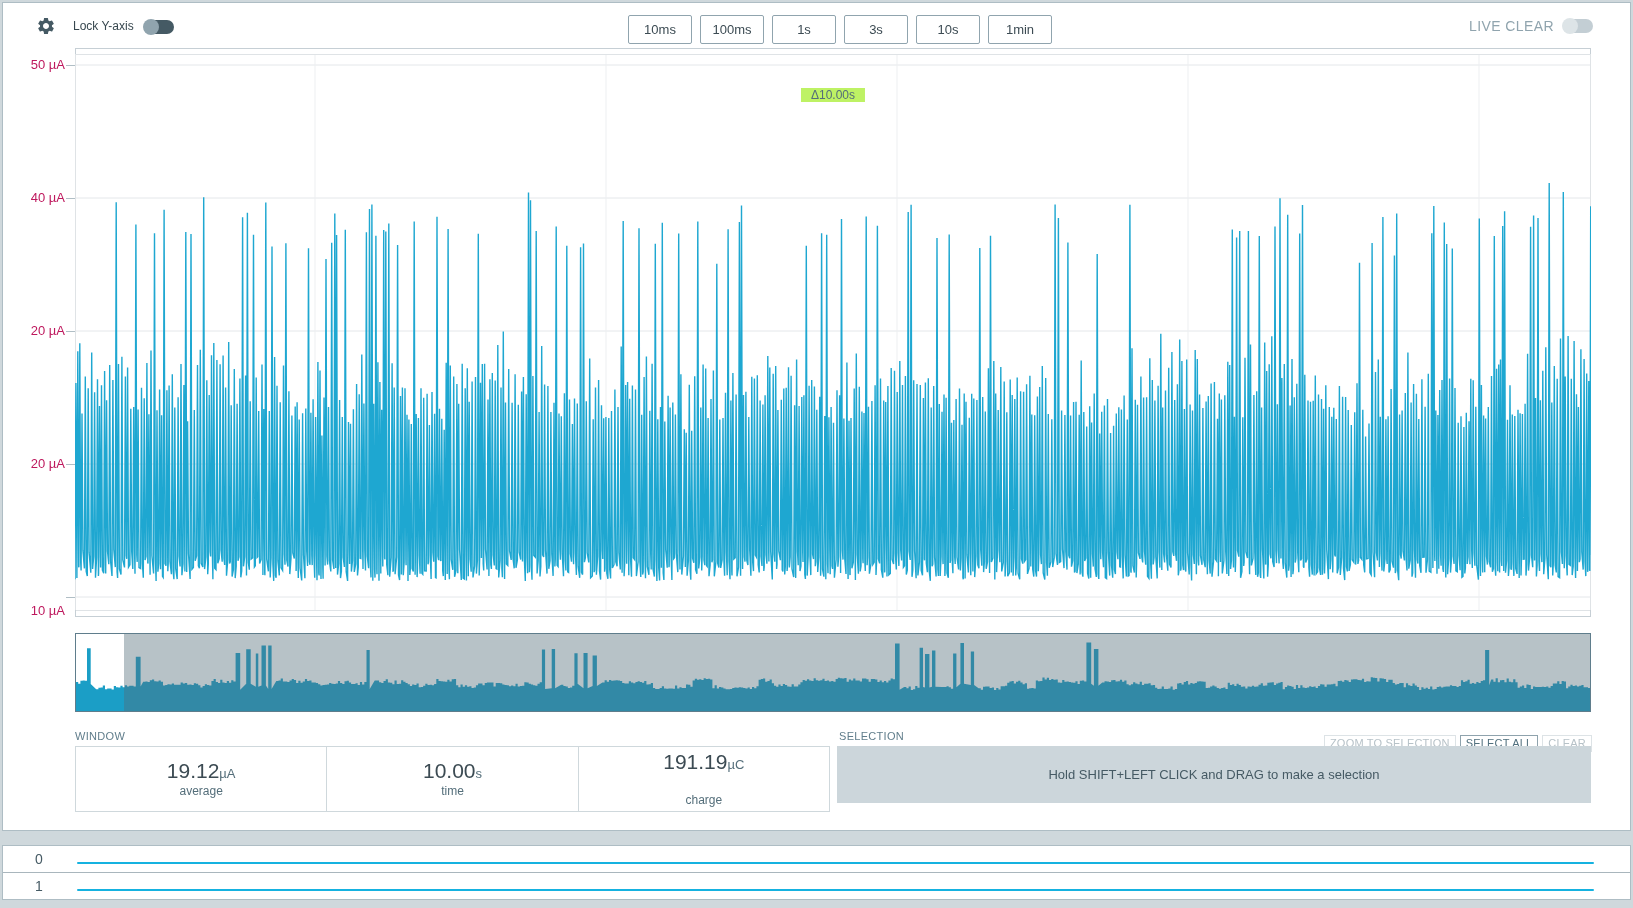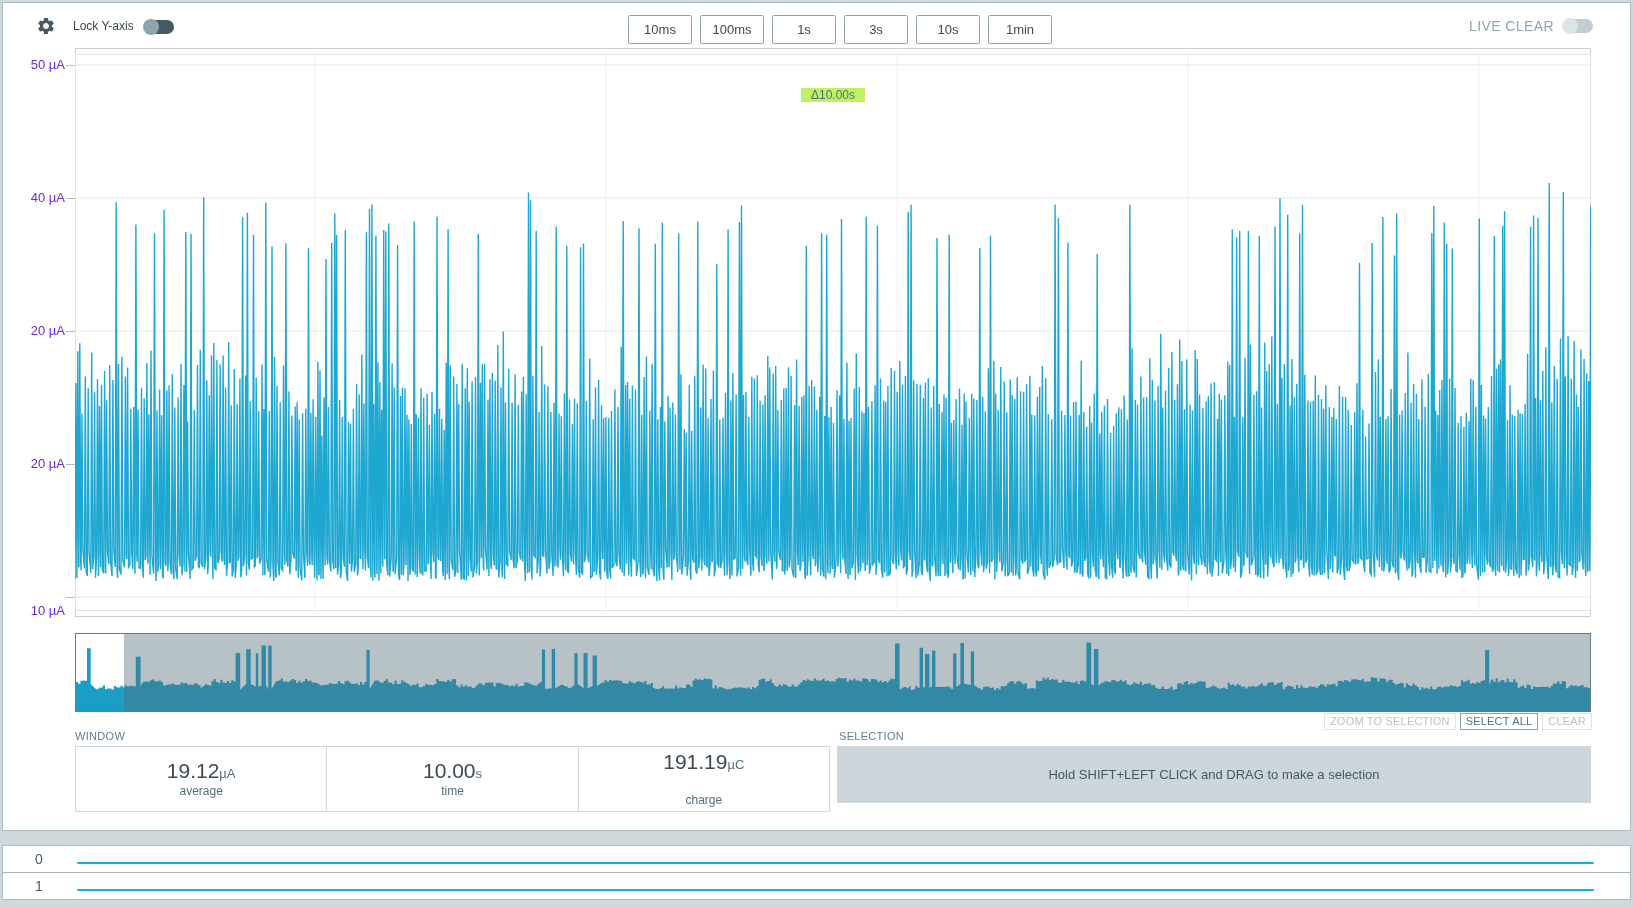--- a/index.html
+++ b/index.html
@@ -32,42 +32,42 @@
   .delta .cap{position:absolute;width:1px;height:7px;background:#c6cfd5;}
   .delta .dtext{position:absolute;left:50%;transform:translateX(-50%);background:#bef264;
                 padding:0 10px;font-size:12px;color:#546e7a;white-space:nowrap;margin-top:46px;}
   .delta.top{top:39px;}
   .delta.top .dline{top:6px;} .delta.top .cap{top:6px;} .delta.top .dtext{top:0;}
   .delta.bottom{top:606px;}
   .delta.bottom .dline{top:7px;} .delta.bottom .cap{top:1px;} .delta.bottom .dtext{top:2px;}
   .cap.l{left:0;} .cap.r{right:0;}
 
   
-  .ylab{position:absolute;left:0;width:62px;text-align:right;font-size:13px;color:#6d28d9;height:18px;line-height:18px;}
+  .ylab{position:absolute;left:0;width:62px;text-align:right;font-size:13px;color:#be185d;height:18px;line-height:18px;}
   .ytick{position:absolute;left:63px;width:9px;height:1px;background:#b0bec5;}
   .plot{position:absolute;left:72px;top:51px;width:1516px;height:557px;}
   .plot svg{display:block;width:100%;height:100%;}
 
   
   .minimap{position:absolute;left:72px;top:630px;width:1516px;height:79px;border:1px solid #5f7d8c;
            box-sizing:border-box;background:#fff;overflow:hidden;cursor:pointer;}
   .minimap svg{display:block;width:100%;height:100%;}
   .mini-overlay{position:absolute;left:48px;top:0;right:0;bottom:0;background:rgba(84,110,122,0.42);}
 
   
   .sec-title{position:absolute;font-size:11px;color:#607d8b;letter-spacing:0.3px;}
   .stat-cards{position:absolute;left:72px;top:743px;width:755px;height:66px;box-sizing:border-box;
               border:1px solid #cfd8dc;display:flex;}
   .stat-cell{flex:1;border-right:1px solid #cfd8dc;display:flex;flex-direction:column;
              align-items:center;justify-content:center;gap:2px;}
   .stat-cell:last-child{border-right:none;gap:20px;}
   .stat-value{font-size:21px;color:#3c4b53;line-height:22px;}
   .stat-unit{font-size:13px;color:#546e7a;}
   .stat-label{font-size:12px;color:#546e7a;}
-  .sel-actions{position:absolute;right:38px;top:710px;display:flex;gap:4px;}
+  .sel-actions{position:absolute;right:38px;top:732px;display:flex;gap:4px;}
   .sel-btn{font-size:11px;line-height:13px;padding:1px 5px;background:#fff;border:1px solid #8fa3ad;
            color:#51707e;cursor:pointer;font-family:"Liberation Sans",sans-serif;letter-spacing:0.2px;}
   .sel-btn.disabled{border-color:#dde3e6;color:#b7c2c8;cursor:default;}
   .sel-box{position:absolute;left:834px;top:743px;width:754px;height:57px;background:#ccd6db;
            display:flex;align-items:center;justify-content:center;}
   .sel-hint{font-size:13px;color:#455a64;}
 
   
   .dig-row{position:relative;height:26px;}
   .dig-row.first{border-bottom:1px solid #a9b6bd;}

